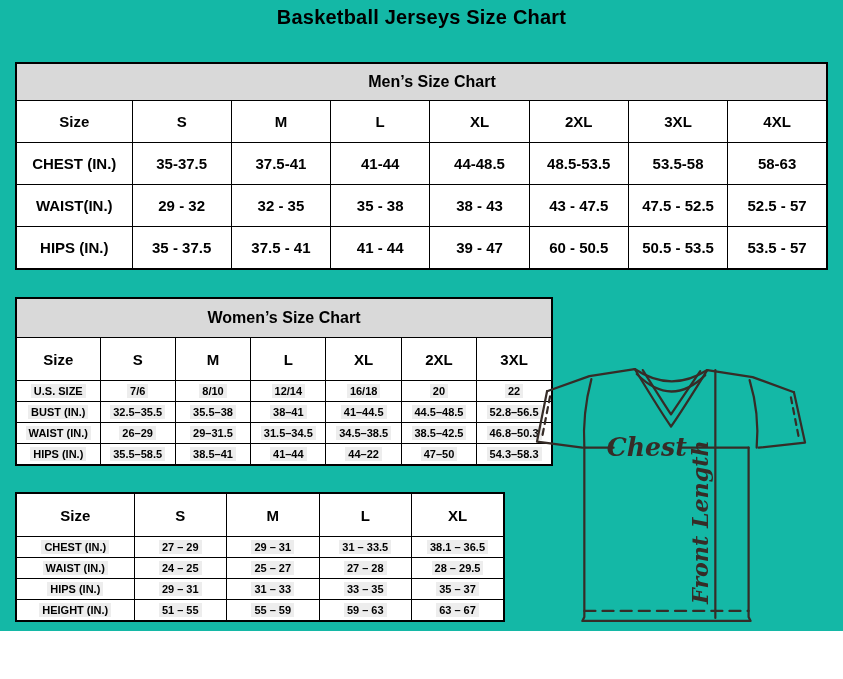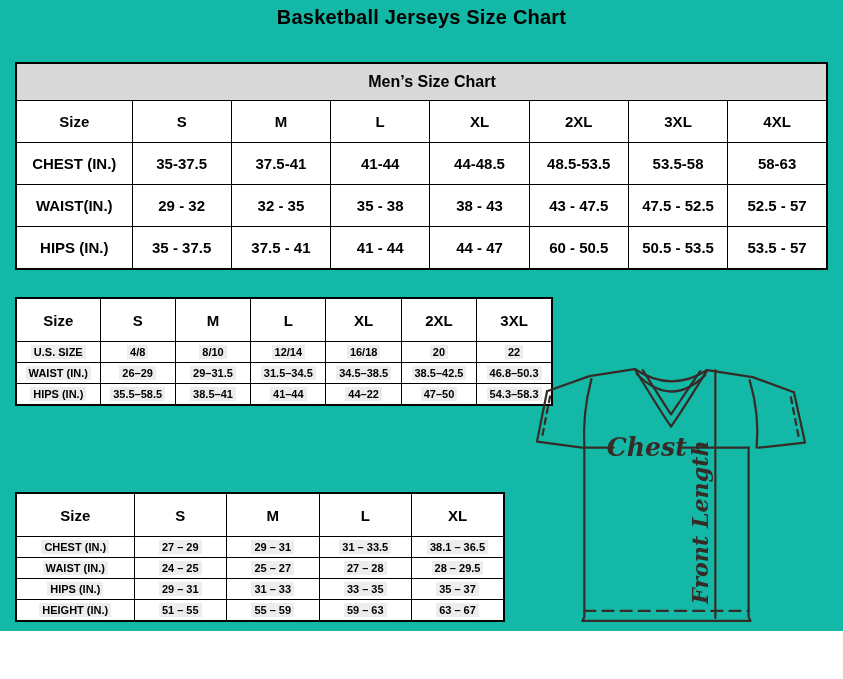--- a/index.html
+++ b/index.html
@@ -94,93 +94,105 @@
           <td><span class="v">38 - 43</span></td>
           <td><span class="v">43 - 47.5</span></td>
           <td><span class="v">47.5 - 52.5</span></td>
           <td><span class="v">52.5 - 57</span></td>
         </tr>
         <tr class="datarow">
           <td><span class="v">HIPS (IN.)</span></td>
           <td><span class="v">35 - 37.5</span></td>
           <td><span class="v">37.5 - 41</span></td>
           <td><span class="v">41 - 44</span></td>
-          <td><span class="v">44 - 47</span></td>
+          <td><span class="v">39 - 47</span></td>
           <td><span class="v">60 - 50.5</span></td>
           <td><span class="v">50.5 - 53.5</span></td>
           <td><span class="v">53.5 - 57</span></td>
         </tr>
       </tbody>
     </table>
 
   <table id="womens-table" class="chart compact">
       <colgroup>
         <col style="width:84px">
         <col>
         <col>
+        <col>
+        <col>
+        <col>
+        <col>
+      </colgroup>
+      <tbody>
+        <tr class="band">
+          <td colspan="7">Women’s Size Chart</td>
+        </tr>
+        <tr class="sizes">
+          <td>Size</td>
+          <td>S</td>
+          <td>M</td>
+          <td>L</td>
+          <td>XL</td>
+          <td>2XL</td>
+          <td>3XL</td>
+        </tr>
+        <tr class="datarow">
+          <td><span class="v">U.S. SIZE</span></td>
+          <td><span class="v">7/6</span></td>
+          <td><span class="v">8/10</span></td>
+          <td><span class="v">12/14</span></td>
+          <td><span class="v">16/18</span></td>
+          <td><span class="v">20</span></td>
+          <td><span class="v">22</span></td>
+        </tr>
+        <tr class="datarow">
+          <td><span class="v">BUST (IN.)</span></td>
+          <td><span class="v">32.5–35.5</span></td>
+          <td><span class="v">35.5–38</span></td>
+          <td><span class="v">38–41</span></td>
+          <td><span class="v">41–44.5</span></td>
+          <td><span class="v">44.5–48.5</span></td>
+          <td><span class="v">52.8–56.5</span></td>
+        </tr>
+        <tr class="datarow">
+          <td><span class="v">WAIST (IN.)</span></td>
+          <td><span class="v">26–29</span></td>
+          <td><span class="v">29–31.5</span></td>
+          <td><span class="v">31.5–34.5</span></td>
+          <td><span class="v">34.5–38.5</span></td>
+          <td><span class="v">38.5–42.5</span></td>
+          <td><span class="v">46.8–50.3</span></td>
+        </tr>
+        <tr class="datarow">
+          <td><span class="v">HIPS (IN.)</span></td>
+          <td><span class="v">35.5–58.5</span></td>
+          <td><span class="v">38.5–41</span></td>
+          <td><span class="v">41–44</span></td>
+          <td><span class="v">44–22</span></td>
+          <td><span class="v">47–50</span></td>
+          <td><span class="v">54.3–58.3</span></td>
+        </tr>
+      </tbody>
+    </table>
+
+  <table id="youth-table" class="chart compact">
+      <colgroup>
+        <col style="width:118px">
         <col>
         <col>
         <col>
         <col>
       </colgroup>
       <tbody>
         <tr class="sizes">
           <td>Size</td>
           <td>S</td>
           <td>M</td>
           <td>L</td>
           <td>XL</td>
-          <td>2XL</td>
-          <td>3XL</td>
-        </tr>
-        <tr class="datarow">
-          <td><span class="v">U.S. SIZE</span></td>
-          <td><span class="v">4/8</span></td>
-          <td><span class="v">8/10</span></td>
-          <td><span class="v">12/14</span></td>
-          <td><span class="v">16/18</span></td>
-          <td><span class="v">20</span></td>
-          <td><span class="v">22</span></td>
-        </tr>
-        <tr class="datarow">
-          <td><span class="v">WAIST (IN.)</span></td>
-          <td><span class="v">26–29</span></td>
-          <td><span class="v">29–31.5</span></td>
-          <td><span class="v">31.5–34.5</span></td>
-          <td><span class="v">34.5–38.5</span></td>
-          <td><span class="v">38.5–42.5</span></td>
-          <td><span class="v">46.8–50.3</span></td>
-        </tr>
-        <tr class="datarow">
-          <td><span class="v">HIPS (IN.)</span></td>
-          <td><span class="v">35.5–58.5</span></td>
-          <td><span class="v">38.5–41</span></td>
-          <td><span class="v">41–44</span></td>
-          <td><span class="v">44–22</span></td>
-          <td><span class="v">47–50</span></td>
-          <td><span class="v">54.3–58.3</span></td>
-        </tr>
-      </tbody>
-    </table>
-
-  <table id="youth-table" class="chart compact">
-      <colgroup>
-        <col style="width:118px">
-        <col>
-        <col>
-        <col>
-        <col>
-      </colgroup>
-      <tbody>
-        <tr class="sizes">
-          <td>Size</td>
-          <td>S</td>
-          <td>M</td>
-          <td>L</td>
-          <td>XL</td>
         </tr>
         <tr class="datarow">
           <td><span class="v">CHEST (IN.)</span></td>
           <td><span class="v">27 – 29</span></td>
           <td><span class="v">29 – 31</span></td>
           <td><span class="v">31 – 33.5</span></td>
           <td><span class="v">38.1 – 36.5</span></td>
         </tr>
         <tr class="datarow">
           <td><span class="v">WAIST (IN.)</span></td>

